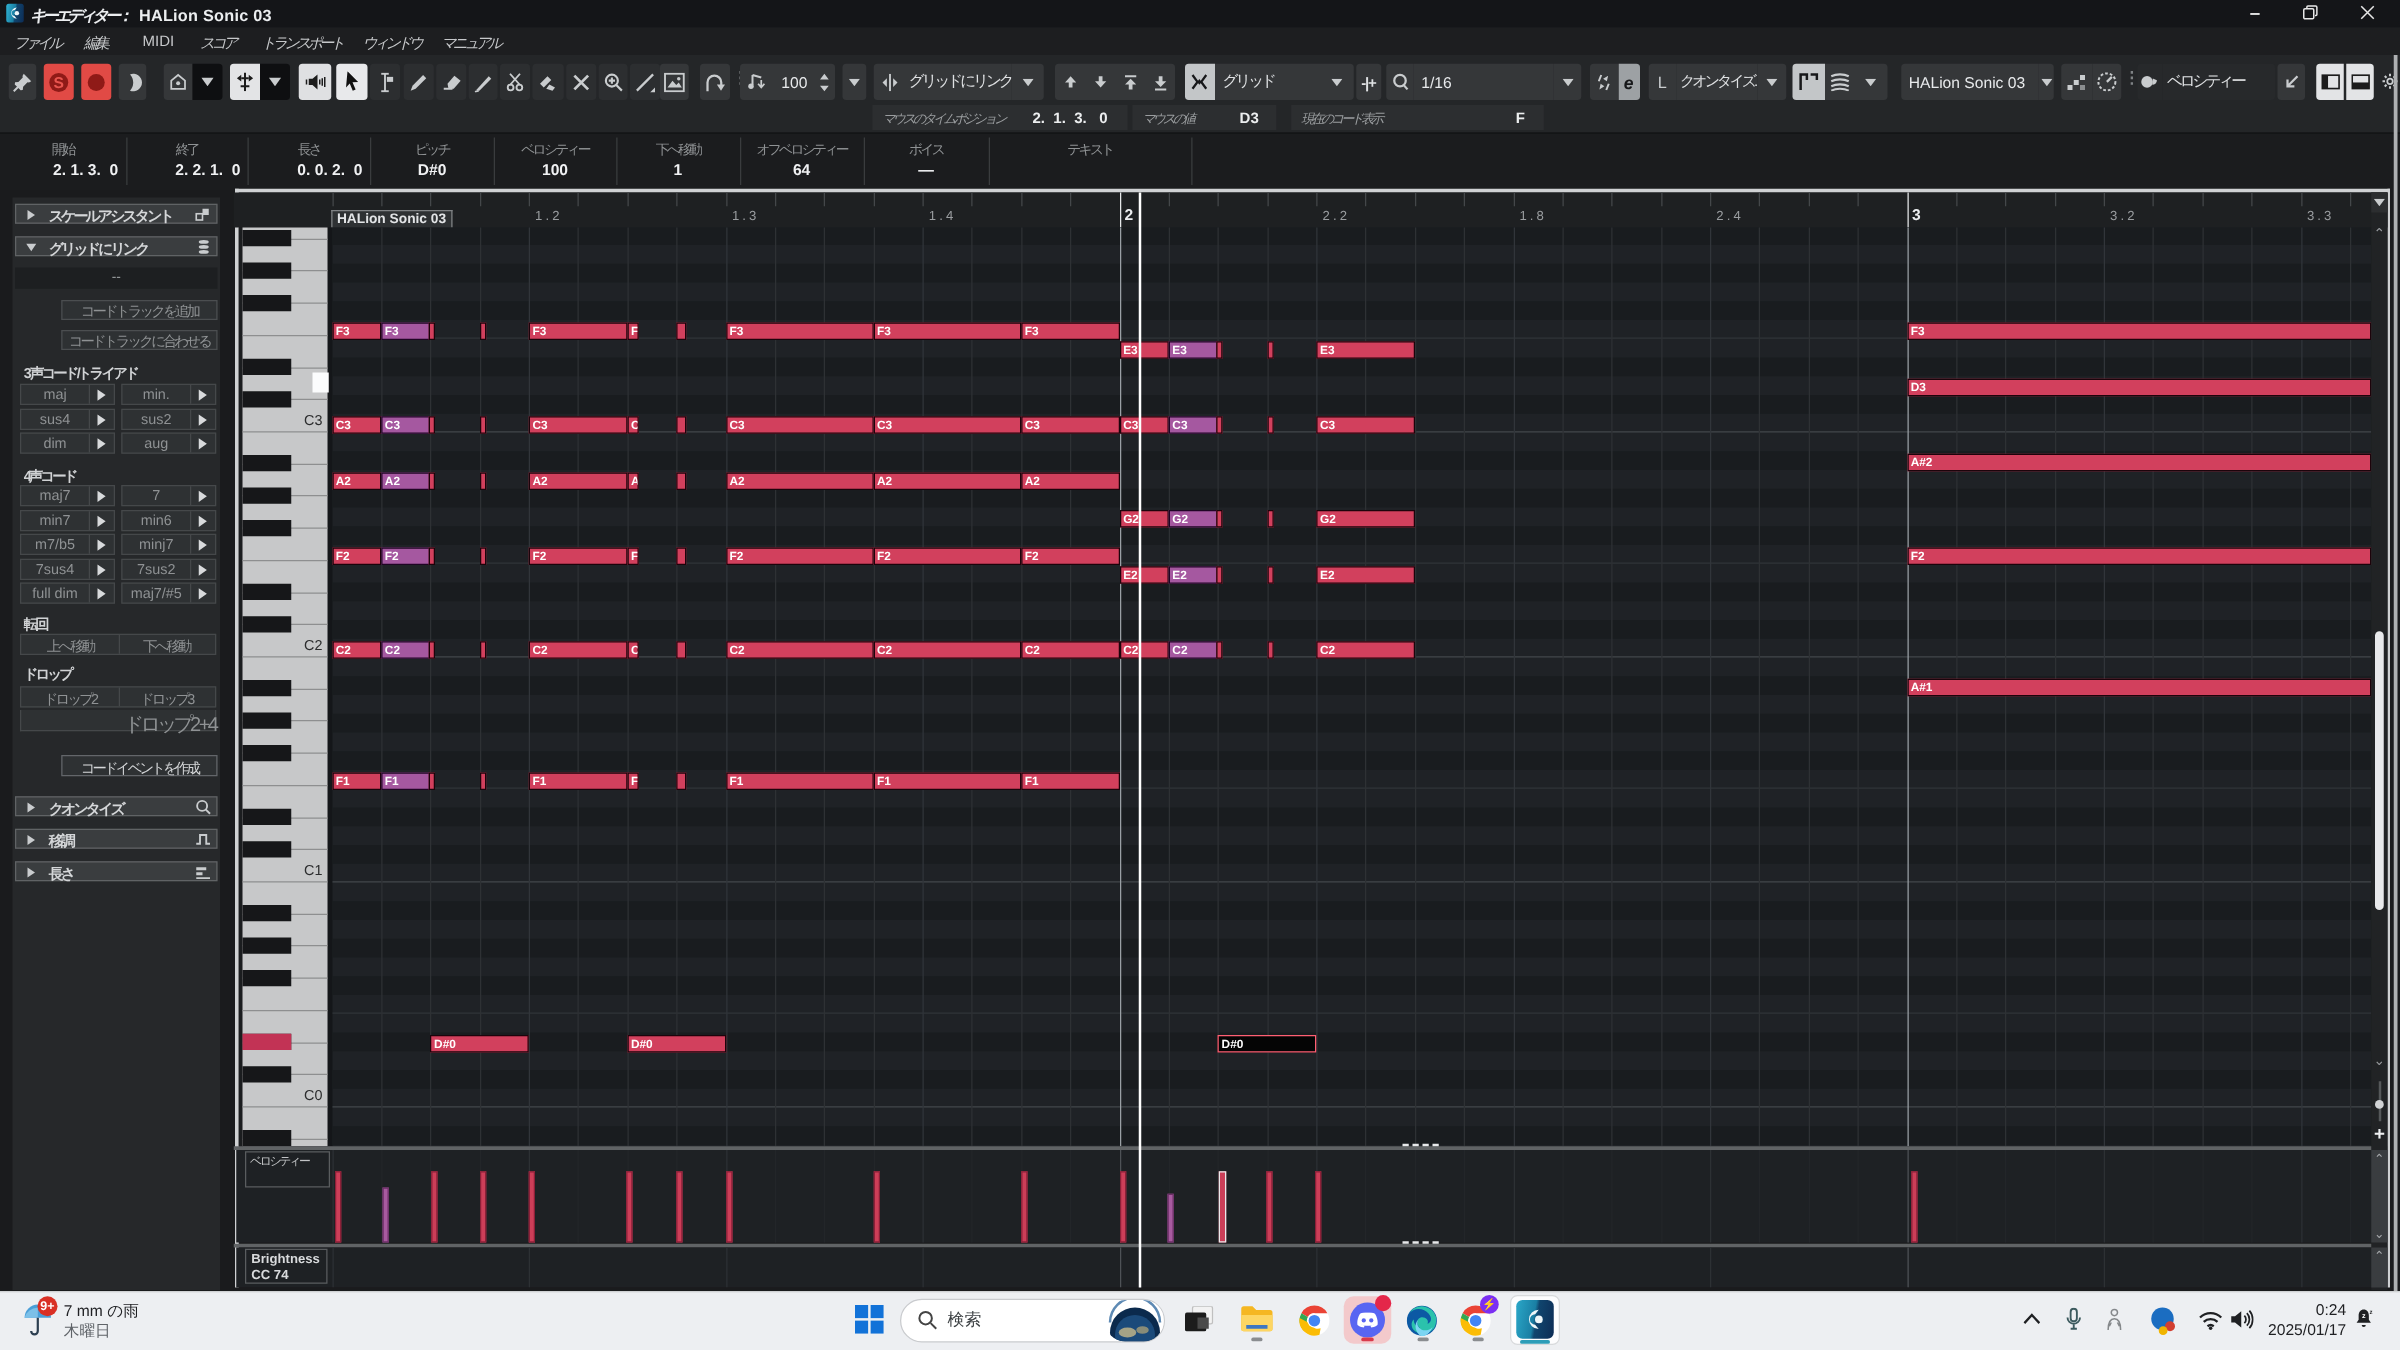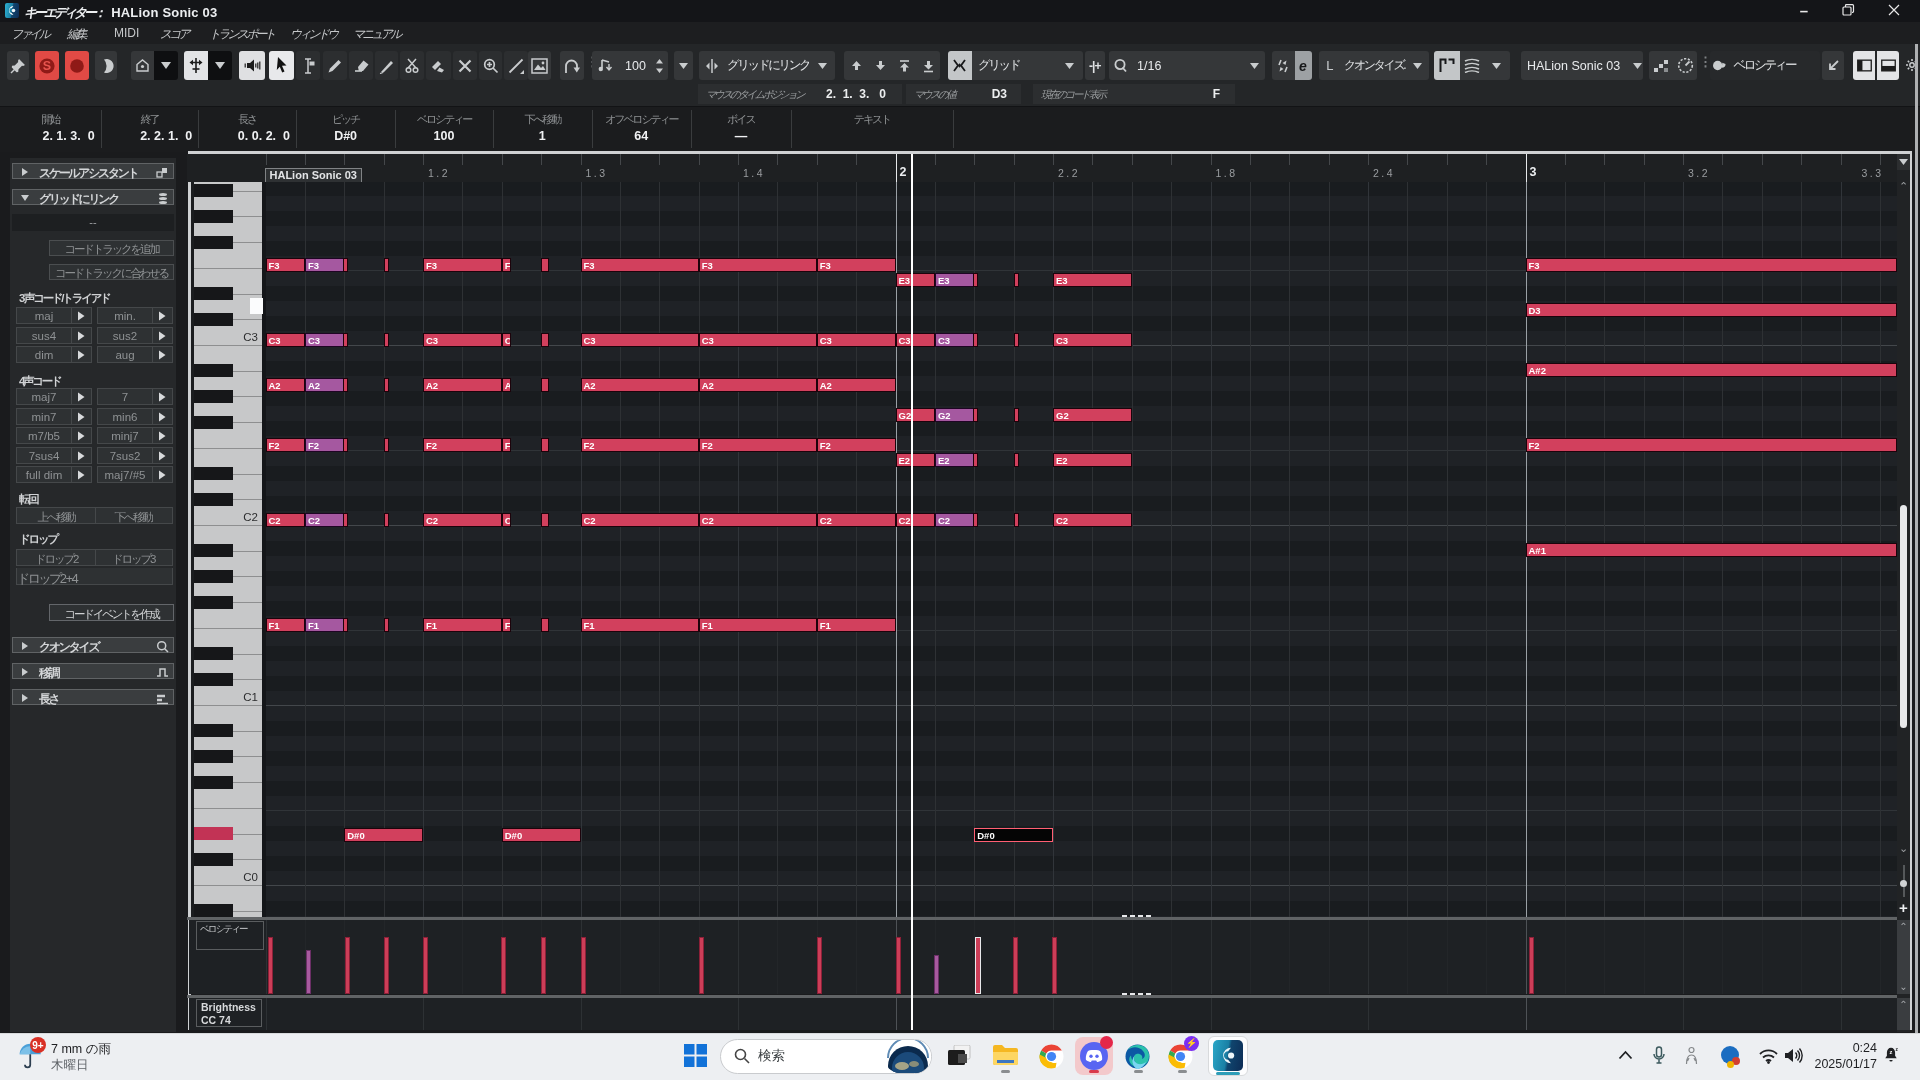--- a/index.html
+++ b/index.html
@@ -530,21 +530,21 @@
     <span style="position:absolute;left:78px;top:0;width:1px;height:15px;background:#45484a;"></span>
     <span style="position:absolute;right:0;top:2px;width:78px;text-align:center;color:#8f9294;font-size:11.5px;" class="j2">下へ移動</span>
   </div>
 <div style="position:absolute;left:19px;top:532px;width:80px;height:13px;font-size:11.5px;font-weight:bold;color:#d0d2d4;"><span class="j2">ドロップ</span></div>
 <div style="position:absolute;left:16px;top:549px;width:157px;height:17px;background:#2e3133;border:1px solid #45484a;">
     <span style="position:absolute;left:0;top:2px;width:78px;text-align:center;color:#8f9294;font-size:11.5px;" class="j2">ドロップ2</span>
     <span style="position:absolute;left:78px;top:0;width:1px;height:15px;background:#45484a;"></span>
     <span style="position:absolute;right:0;top:2px;width:78px;text-align:center;color:#8f9294;font-size:11.5px;" class="j2">ドロップ3</span>
   </div>
 <div style="position:absolute;left:16px;top:568px;width:157px;height:17px;background:#2e3133;border:1px solid #45484a;border-top:none;">
-    <span style="position:absolute;left:0;top:2px;width:100%;text-align:left;color:#8f9294;font-size:13px;" class="j2">ドロップ2 + 4</span>
+    <span style="position:absolute;left:0;top:2px;width:100%;text-align:right;color:#8f9294;font-size:16px;" class="j2">ドロップ2 + 4</span>
   </div>
 <div style="position:absolute;left:49px;top:604px;width:125px;height:17px;background:#2e3133;border:1px solid #63666a;">
     <span style="position:absolute;left:0;top:2px;width:100%;text-align:center;color:#d4d6d8;font-size:11.5px;" class="j2">コードイベントを作成</span>
   </div>
 <div style="position:absolute;left:12px;top:637px;width:162px;height:16px;background:#3a3d3f;border:1px solid #606365;">
     <svg width="8" height="10" viewBox="0 0 8 10" style="position:absolute;left:8px;top:3px">
       <path d="M1 1 L7 5 L1 9 Z" fill="#c9ccce"></path>
     </svg>
     <span class="j2" style="position:absolute;left:26px;top:1px;font-size:12px;font-weight:bold;color:#d4d6d8;">クオンタイズ</span>
     <span style="position:absolute;right:4px;top:1px;"><svg width="13" height="13" viewBox="0 0 13 13">
@@ -619,21 +619,21 @@
 <div style="position:absolute;left:1801.125px;top:154px;width:1px;height:11px;background:#44474a;"></div>
 <div style="position:absolute;left:1840.5px;top:154px;width:1px;height:11px;background:#44474a;"></div>
 <div style="position:absolute;left:1879.875px;top:154px;width:1px;height:11px;background:#44474a;"></div>
 <div style="position:absolute;left:428.0px;top:167px;width:40px;height:12px;font-size:10.5px;color:#9a9da0;letter-spacing:2.5px;">1.2</div>
 <div style="position:absolute;left:585.5px;top:167px;width:40px;height:12px;font-size:10.5px;color:#9a9da0;letter-spacing:2.5px;">1.3</div>
 <div style="position:absolute;left:743.0px;top:167px;width:40px;height:12px;font-size:10.5px;color:#9a9da0;letter-spacing:2.5px;">1.4</div>
 <div style="position:absolute;left:1058.0px;top:167px;width:40px;height:12px;font-size:10.5px;color:#9a9da0;letter-spacing:2.5px;">2.2</div>
 <div style="position:absolute;left:1215.5px;top:167px;width:40px;height:12px;font-size:10.5px;color:#9a9da0;letter-spacing:2.5px;">1.8</div>
 <div style="position:absolute;left:1373.0px;top:167px;width:40px;height:12px;font-size:10.5px;color:#9a9da0;letter-spacing:2.5px;">2.4</div>
 <div style="position:absolute;left:1688.0px;top:167px;width:40px;height:12px;font-size:10.5px;color:#9a9da0;letter-spacing:2.5px;">3.2</div>
-<div style="position:absolute;left:1845.5px;top:167px;width:40px;height:12px;font-size:10.5px;color:#9a9da0;letter-spacing:2.5px;margin-left:16px;">3.3</div>
+<div style="position:absolute;left:1845.5px;top:167px;width:40px;height:12px;font-size:10.5px;color:#9a9da0;letter-spacing:2.5px;">3.3</div>
 <div style="position:absolute;left:899.5px;top:165px;width:30px;height:14px;font-size:12.5px;color:#eceef0;font-weight:bold;">2</div>
 <div style="position:absolute;left:1529.5px;top:165px;width:30px;height:14px;font-size:12.5px;color:#eceef0;font-weight:bold;">3</div>
 <div style="position:absolute;left:264.5px;top:168px;width:97px;height:14.5px;background:#2e3133;border:1px solid #808385;border-bottom:none;">
     <span style="position:absolute;left:4px;top:0px;font-size:11px;font-weight:bold;color:#e2e4e6;white-space:nowrap;">HALion Sonic 03</span>
   </div>
 <div style="position:absolute;left:262px;top:182px;width:1635.0px;height:735px;background:#1f2226;"></div>
 <div style="position:absolute;left:262px;top:182px;width:4px;height:735px;background:#141619;"></div>
 <div style="position:absolute;left:266px;top:900.5px;width:1631.0px;height:15.0px;background:#191c1f;"></div>
 <div style="position:absolute;left:266px;top:884.5px;width:1631.0px;height:1.5px;background:#43474b;"></div>
 <div style="position:absolute;left:266px;top:855.5px;width:1631.0px;height:15.0px;background:#191c1f;"></div>

